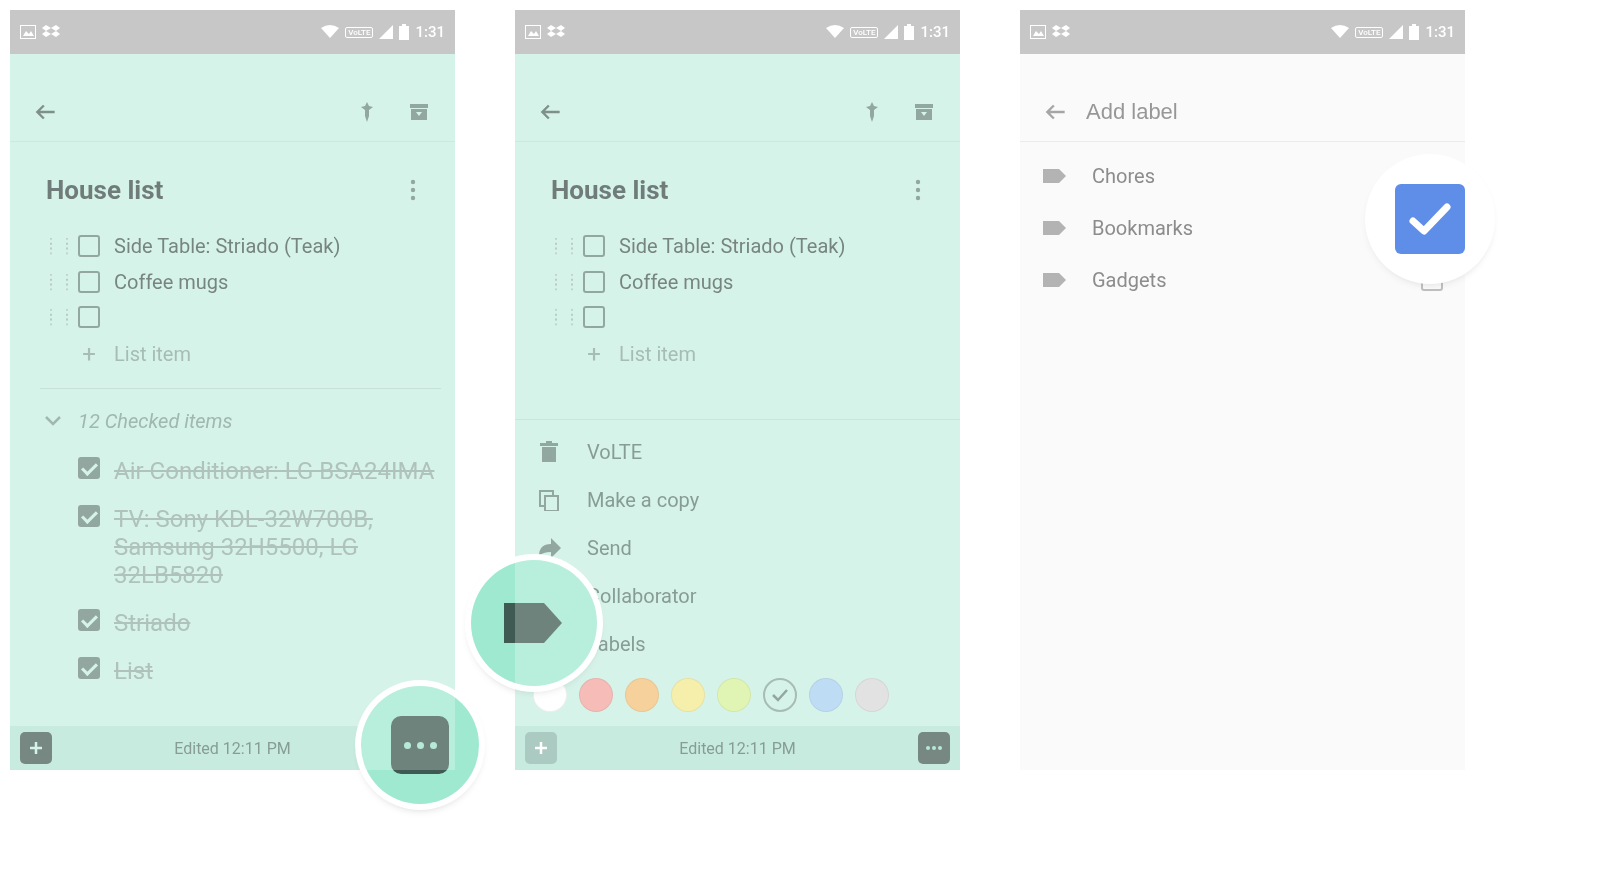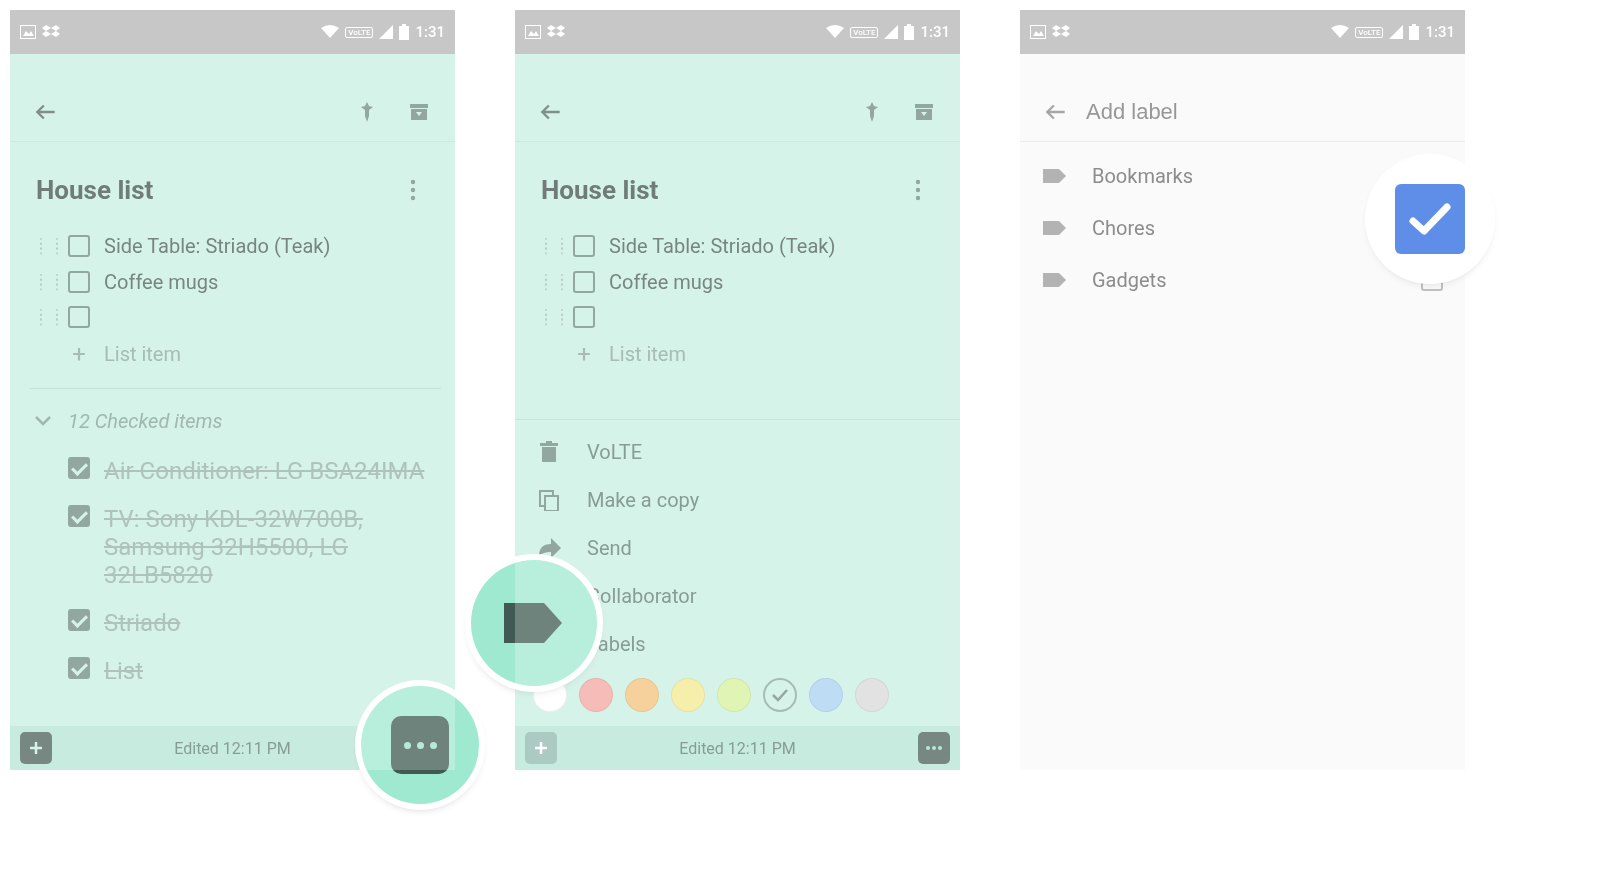--- a/index.html
+++ b/index.html
@@ -15,21 +15,21 @@
   .status .left, .status .right { display:flex; align-items:center; gap:6px; }
   .ic { display:inline-flex; align-items:center; justify-content:center; }
 
   
   .appbar { height: 60px; display:flex; align-items:center; padding: 0 14px; gap: 8px; border-bottom: 1px solid rgba(0,0,0,0.06); margin-top: 28px; }
   .appbar .spacer { flex:1; }
   .icon-btn { width:44px; height:44px; display:flex; align-items:center; justify-content:center; color:#556b63; }
   .appbar-title-input { flex:1; font-size:22px; color:#7a7a7a; border:none; background:transparent; }
 
   
-  .note-body { flex:1; overflow:hidden; padding: 0 14px 6px 20px; color:#4a5c56; }
+  .note-body { flex:1; overflow:hidden; padding: 0 14px 6px 30px; color:#4a5c56; }
   .title-row { display:flex; align-items:center; justify-content:space-between; padding: 26px 6px 16px 6px; }
   .title { font-size:26px; font-weight:700; color:#3f514c; }
   .list { display:flex; flex-direction:column; }
   .item { display:flex; align-items:center; gap:14px; padding:6px 4px; font-size:20px; color:#4a5c56; }
   .grip { width:20px; color:#9bb8af; font-size:14px; letter-spacing:2px; }
   .grip div { line-height: 5px; }
   .cb { width:22px; height:22px; border:2px solid #6e8a80; border-radius:3px; background:transparent; }
   .cb.checked { background:#6e8a80; position:relative; }
   .cb.checked::after { content:""; position:absolute; left:5px; top:1px; width:6px; height:12px; border:solid #c9efe2; border-width:0 3px 3px 0; transform:rotate(45deg); }
   .item-label { flex:1; }
@@ -474,30 +474,30 @@
       <input class="appbar-title-input" placeholder="Add label" style="">
     </div>
 
     <div class="label-list">
       <div class="label-row">
         <span>
             <svg width="26" height="20" viewBox="0 0 26 20" fill="#9a9a9a">
               <path d="M1 3 L17 3 L24 10 L17 17 L1 17 Z"></path>
             </svg>
           </span>
-        <span>Bookmarks</span>
+        <span>Chores</span>
         <div class="sq-cb"></div>
       </div>
       <div class="label-row">
         <span>
             <svg width="26" height="20" viewBox="0 0 26 20" fill="#9a9a9a">
               <path d="M1 3 L17 3 L24 10 L17 17 L1 17 Z"></path>
             </svg>
           </span>
-        <span>Chores</span>
+        <span>Bookmarks</span>
         <div class="sq-cb"></div>
       </div>
       <div class="label-row">
         <span>
             <svg width="26" height="20" viewBox="0 0 26 20" fill="#9a9a9a">
               <path d="M1 3 L17 3 L24 10 L17 17 L1 17 Z"></path>
             </svg>
           </span>
         <span>Gadgets</span>
         <div class="sq-cb"></div>

